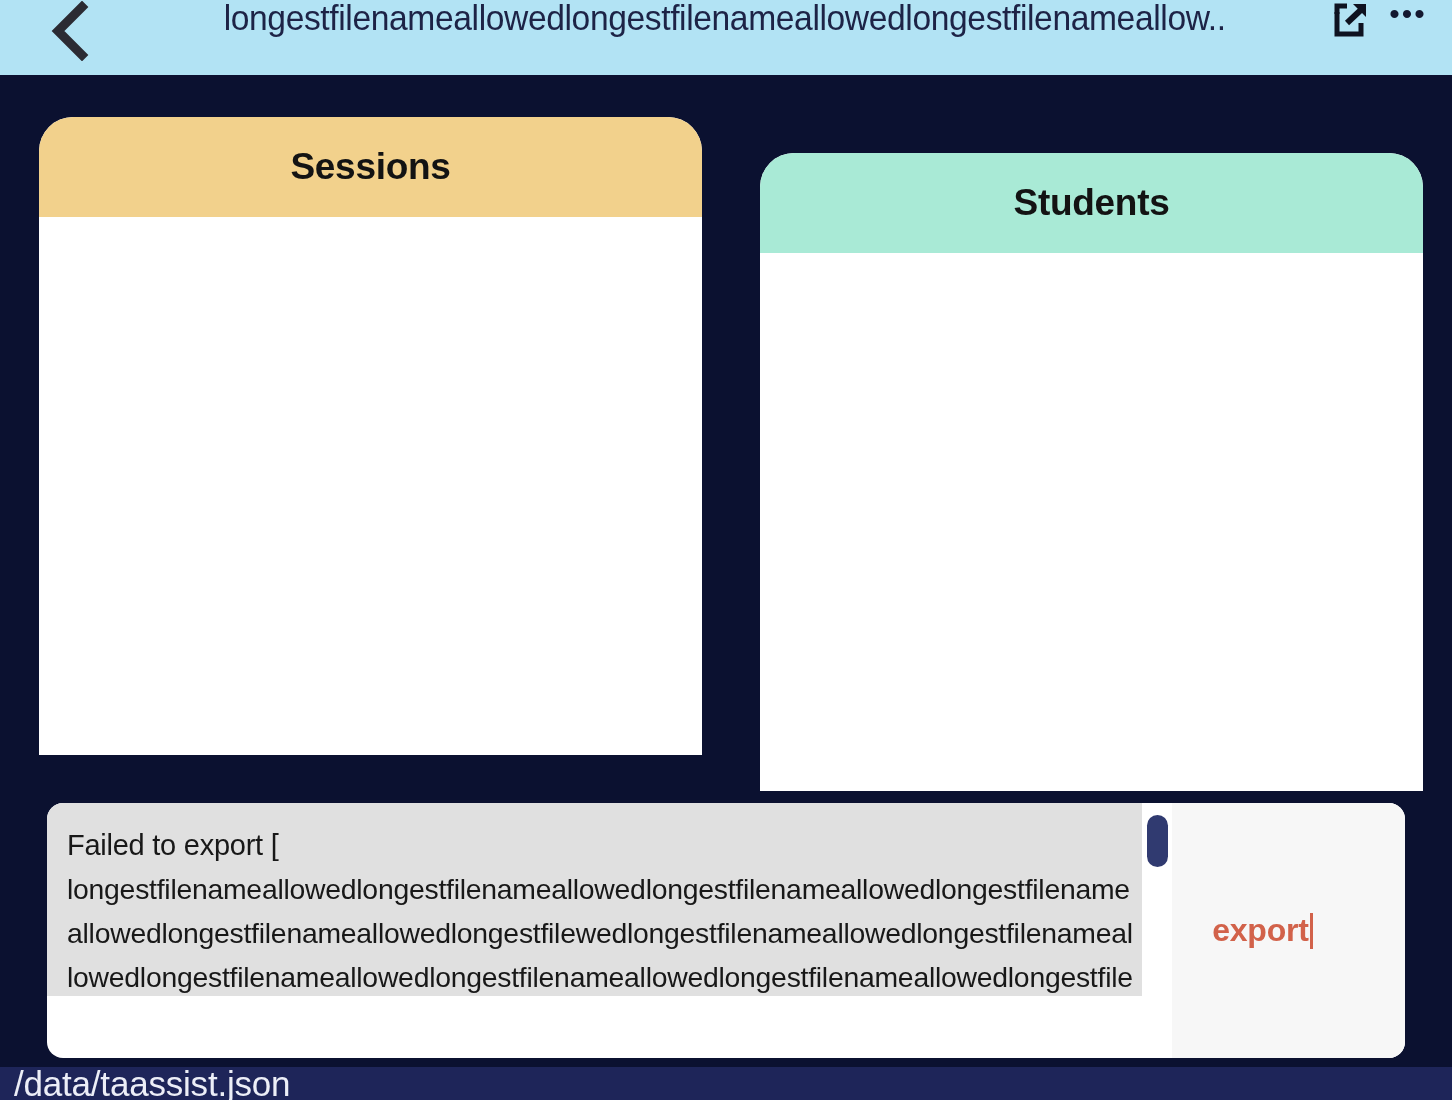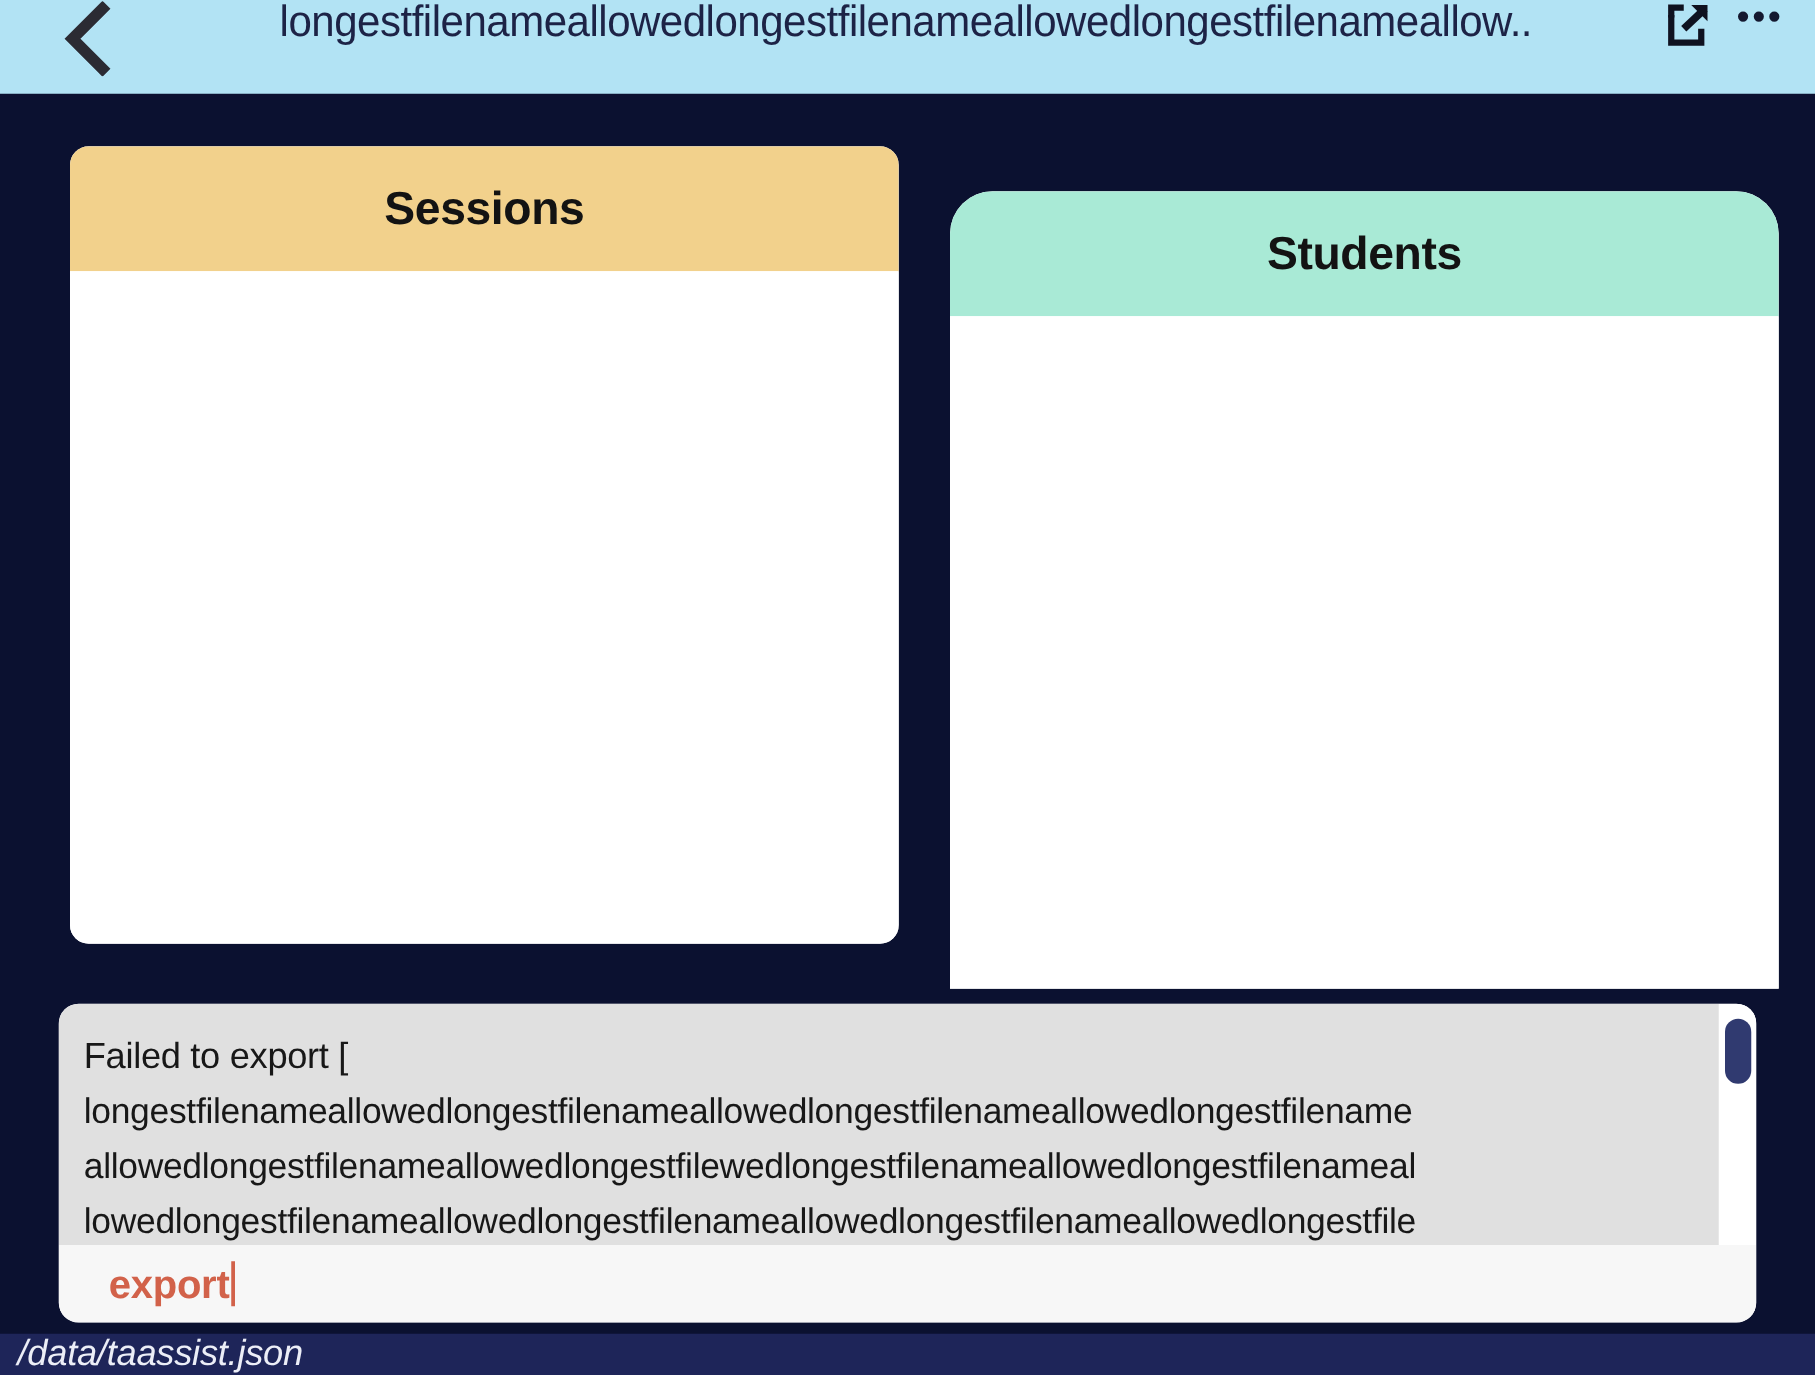--- a/index.html
+++ b/index.html
@@ -101,21 +101,21 @@
     position: absolute;
     top: 42px;
     width: 663px;
     height: 638px;
     background: #ffffff;
     border-radius: 34px 34px 0 0;
     overflow: hidden;
     display: flex;
     flex-direction: column;
   }
-  .card.sessions { left: 56px; border-radius: 15px; }
+  .card.sessions { left: 39px; }
   .card.students { left: 760px; margin-top: 36px; }
 
   .card-header {
     height: 100px;
     display: flex;
     align-items: center;
     justify-content: center;
     flex: 0 0 auto;
   }
   .card.sessions .card-header { background: #f2d18c; }
@@ -137,21 +137,21 @@
   .console {
     position: absolute;
     left: 47px;
     top: 803px;
     width: 1358px;
     height: 255px;
     background: #ffffff;
     border-radius: 16px;
     overflow: hidden;
     display: flex;
-    flex-direction: column;
+    flex-direction: row;
   }
 
   .console-output {
     position: relative;
     flex: 0 0 auto;
     height: 193px;
     background: #e0e0e0;
     padding: 20px 34px 0 20px;
     overflow: hidden;
   }
@@ -229,26 +229,25 @@
     position: absolute;
     left: 0;
     bottom: 0;
     width: 1452px;
     height: 33px;
     background: #1e2559;
     padding: 0 14px;
     overflow: hidden;
   }
   .status-text {
-    font-size: 29px;
+    font-size: 35px;
     line-height: 33px;
     color: #eceef7;
     letter-spacing: -0.2px;
     white-space: nowrap;
-    font-style: italic;
   }
 </style>
 </head>
 <body>
 
 <div class="app">
 
   <div class="appbar">
     <button class="back-btn">
       <span>

